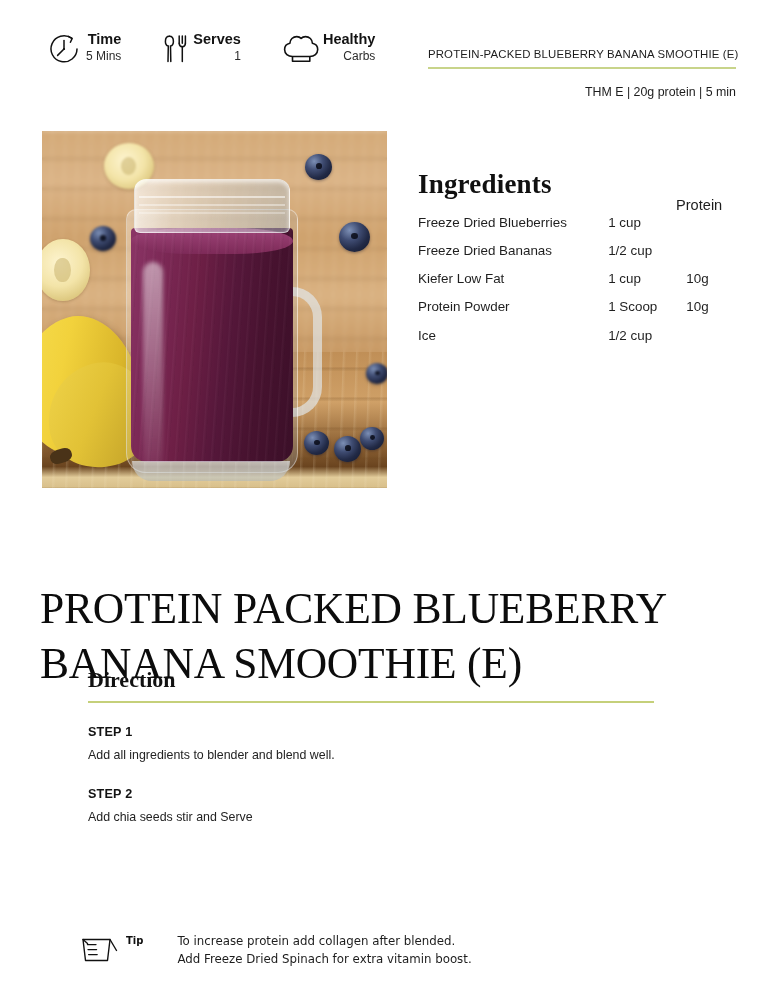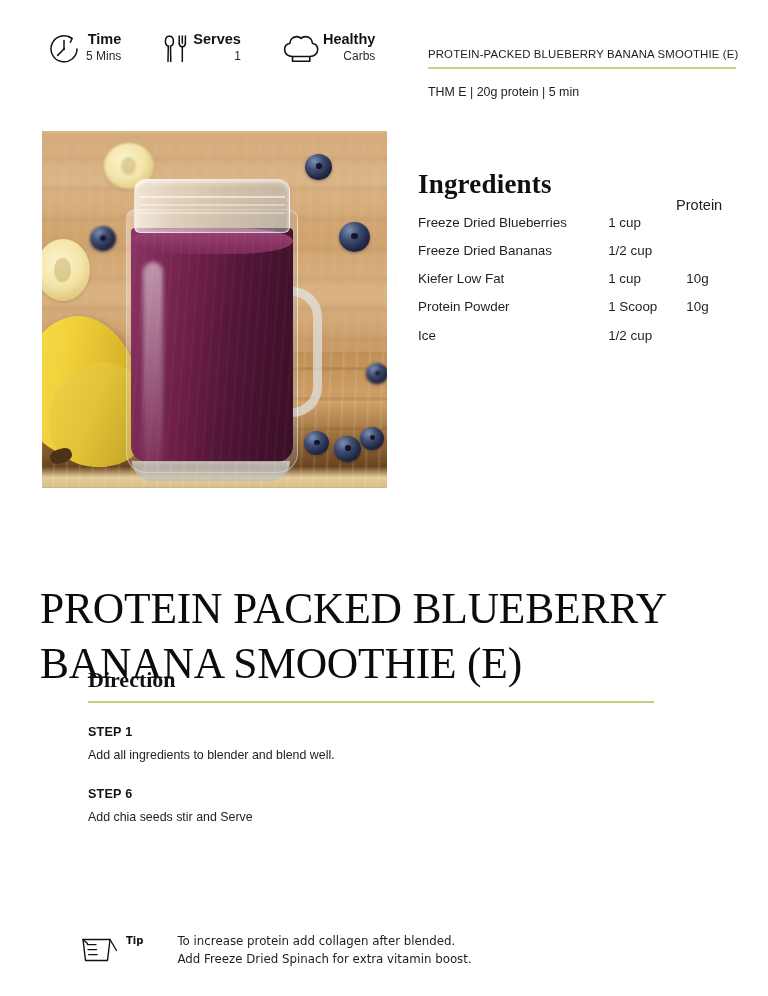--- a/index.html
+++ b/index.html
@@ -68,21 +68,21 @@
     white-space: nowrap;
   }
   .header-rule {
     margin-top: 7px;
     height: 1.5px;
     background: #c8d48a;
     width: 100%;
   }
   .header-sub {
     margin-top: 16px;
-    text-align: left;
+    text-align: right;
     font-size: 12.4px;
     color: #1d1d1d;
   }
 
   
   .photo {
     position: absolute;
     left: 42px;
     top: 131px;
     width: 345px;
@@ -525,21 +525,21 @@
 <div class="direction-wrap">
   <div class="direction-heading">Direction</div>
   <div class="direction-rule"></div>
 
   <div class="step">
     <div class="step-label">STEP 1</div>
     <div class="step-text">Add all ingredients to blender and blend well.</div>
   </div>
 
   <div class="step">
-    <div class="step-label">STEP 6</div>
+    <div class="step-label">STEP 2</div>
     <div class="step-text">Add chia seeds stir and Serve</div>
   </div>
 </div>
 
 <div class="tip-wrap">
   <div class="tip-icon">
     <svg width="46" height="34" viewBox="0 0 46 34">
       <path d="M6 7.5 L33 7.5 L30.5 28.5 L8.5 28.5 Z" fill="none" stroke="#111" stroke-width="1.4" stroke-linejoin="round"></path>
       <path d="M33 7.5 L39.5 18.5" fill="none" stroke="#111" stroke-width="1.4" stroke-linecap="round"></path>
       <path d="M6 7.5 L10.5 11.5" fill="none" stroke="#111" stroke-width="1.4" stroke-linecap="round"></path>

